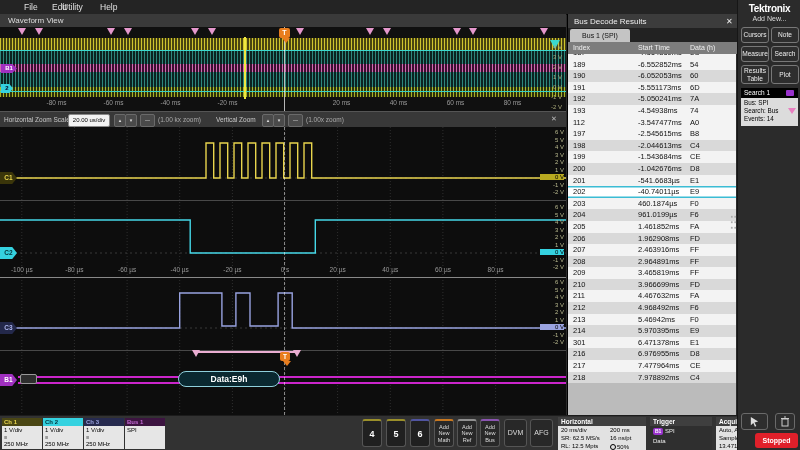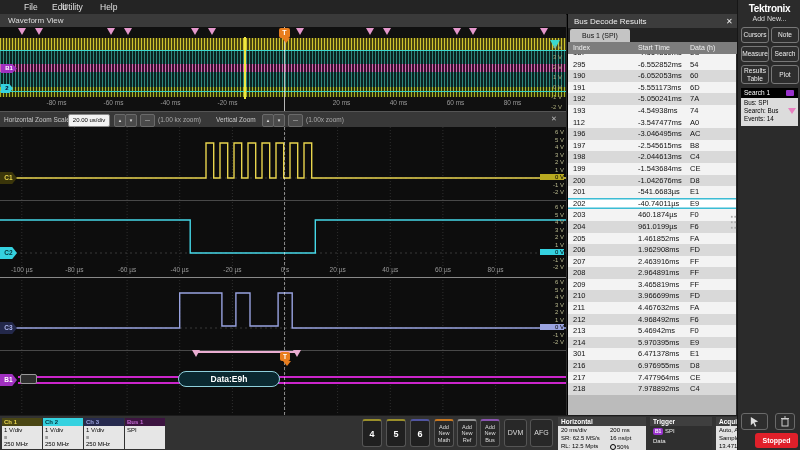--- a/index.html
+++ b/index.html
@@ -263,21 +263,21 @@
       <span>Start Time</span>
       <span>Data (h)</span>
     </div>
     <div id="rows">
         <div class="trow rw" style="margin-top: -7px;">
           <span>187</span>
           <span>-7.554860ms</span>
           <span>3C</span>
         </div>
         <div class="trow rw">
-          <span>295</span>
+          <span>189</span>
           <span>-6.552852ms</span>
           <span>54</span>
         </div>
         <div class="trow rg">
           <span>190</span>
           <span>-6.052053ms</span>
           <span>60</span>
         </div>
         <div class="trow rw">
           <span>191</span>
@@ -291,25 +291,20 @@
         </div>
         <div class="trow rw">
           <span>193</span>
           <span>-4.54938ms</span>
           <span>74</span>
         </div>
         <div class="trow rw">
           <span>112</span>
           <span>-3.547477ms</span>
           <span>A0</span>
-        </div>
-        <div class="trow rg">
-          <span>196</span>
-          <span>-3.046495ms</span>
-          <span>AC</span>
         </div>
         <div class="trow rw">
           <span>197</span>
           <span>-2.545615ms</span>
           <span>B8</span>
         </div>
         <div class="trow rg">
           <span>198</span>
           <span>-2.044613ms</span>
           <span>C4</span>

